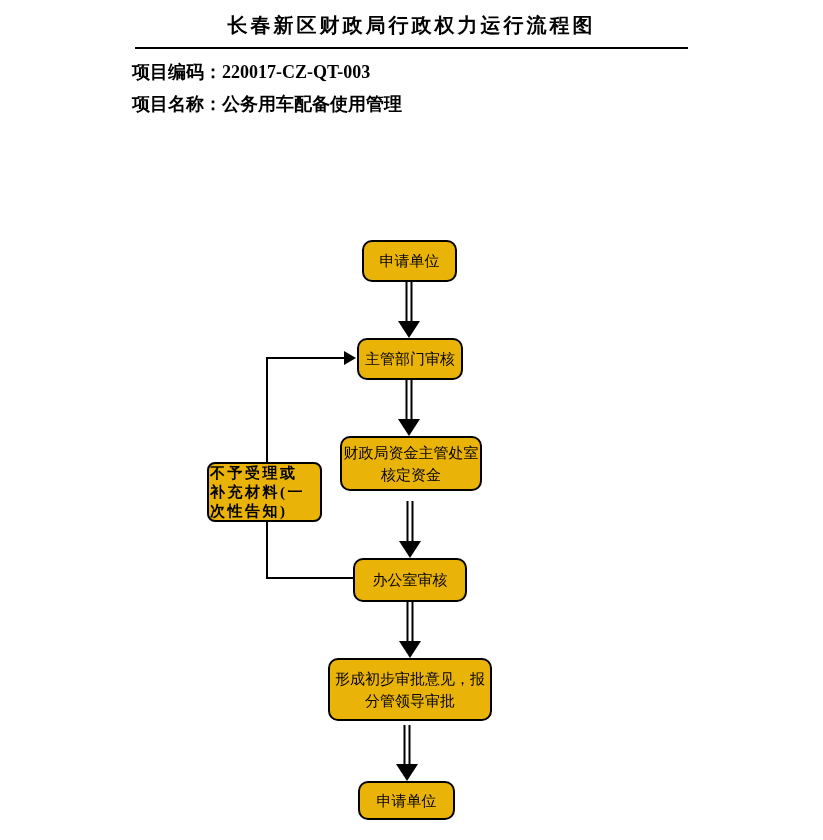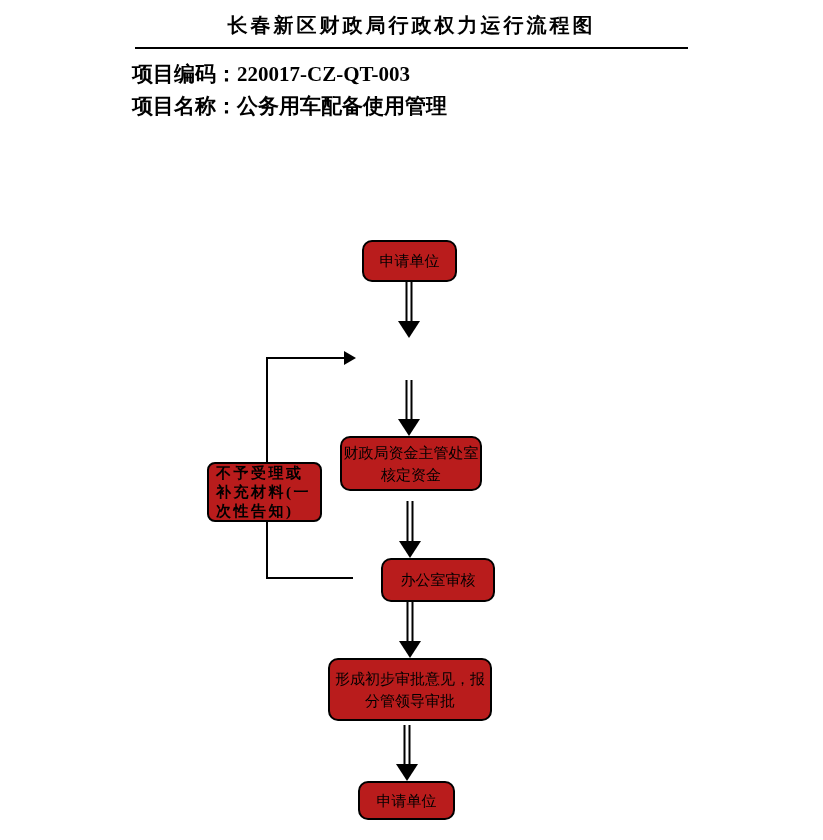--- a/index.html
+++ b/index.html
@@ -24,60 +24,60 @@
   }
   .title-underline {
     position: absolute;
     left: 135px; top: 47px;
     width: 553px; height: 0;
     border-top: 2px solid #000;
   }
   .meta-line {
     position: absolute;
     left: 132px;
-    font-size: 21px;
+    font-size: 18px;
     font-weight: bold;
     white-space: nowrap;
   }
   .meta-code { top: 60px; }
   .meta-name { top: 92px; }
 
   
   .flowchart { position: absolute; inset: 0; }
 
   .node {
     position: absolute;
     box-sizing: border-box;
-    background: #b91c1c;
+    background: #eab308;
     border: 2px solid #000000;
     border-radius: 10px;
     display: flex;
     align-items: center;
     justify-content: center;
     text-align: center;
     font-size: 15px;
     line-height: 22px;
     white-space: pre-line;
     z-index: 2;
   }
   .node-start    { left: 362px; top: 240px; width: 95px;  height: 42px; }
   .node-dept     { left: 357px; top: 338px; width: 106px; height: 42px; }
   .node-fund     { left: 340px; top: 436px; width: 142px; height: 55px; }
-  .node-office   { left: 353px; top: 558px; width: 114px; height: 44px; margin-left: 28px; }
+  .node-office   { left: 353px; top: 558px; width: 114px; height: 44px; }
   .node-draft    { left: 328px; top: 658px; width: 164px; height: 63px; }
   .node-end      { left: 358px; top: 781px; width: 97px;  height: 39px; }
   .node-reject {
     left: 207px; top: 462px; width: 115px; height: 60px;
     font-weight: bold;
     font-size: 15px;
     line-height: 19px;
     letter-spacing: 2.5px;
     text-align: left;
     justify-content: flex-start;
-    padding-left: 7px;
+    padding-left: 1px;
     border-radius: 8px;
   }
 
   
   .thick-arrow { position: absolute; width: 22px; z-index: 1; }
   .thick-arrow .shaft {
     position: absolute;
     left: 50%; transform: translateX(-50%);
     top: 0; bottom: 15px;
     width: 7px;
@@ -148,20 +148,21 @@
   <div class="thick-arrow arrow-4">
     <div class="shaft"></div>
     <div class="head"></div>
   </div>
   <div class="thick-arrow arrow-5">
     <div class="shaft"></div>
     <div class="head"></div>
   </div>
 
   <div class="node node-start">申请单位</div>
+  <div class="node node-dept">主管部门审核</div>
   <div class="node node-fund">财政局资金主管处室
 核定资金</div>
   <div class="node node-office">办公室审核</div>
   <div class="node node-draft">形成初步审批意见，报
 分管领导审批</div>
   <div class="node node-end">申请单位</div>
   <div class="node node-reject">不予受理或
 补充材料(一
 次性告知)</div>
 

